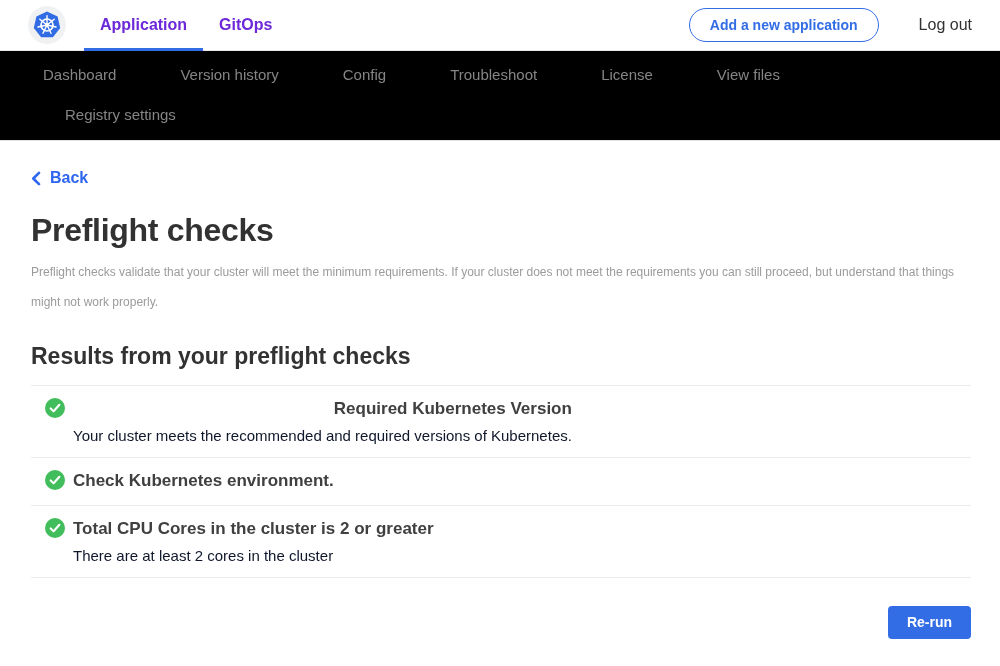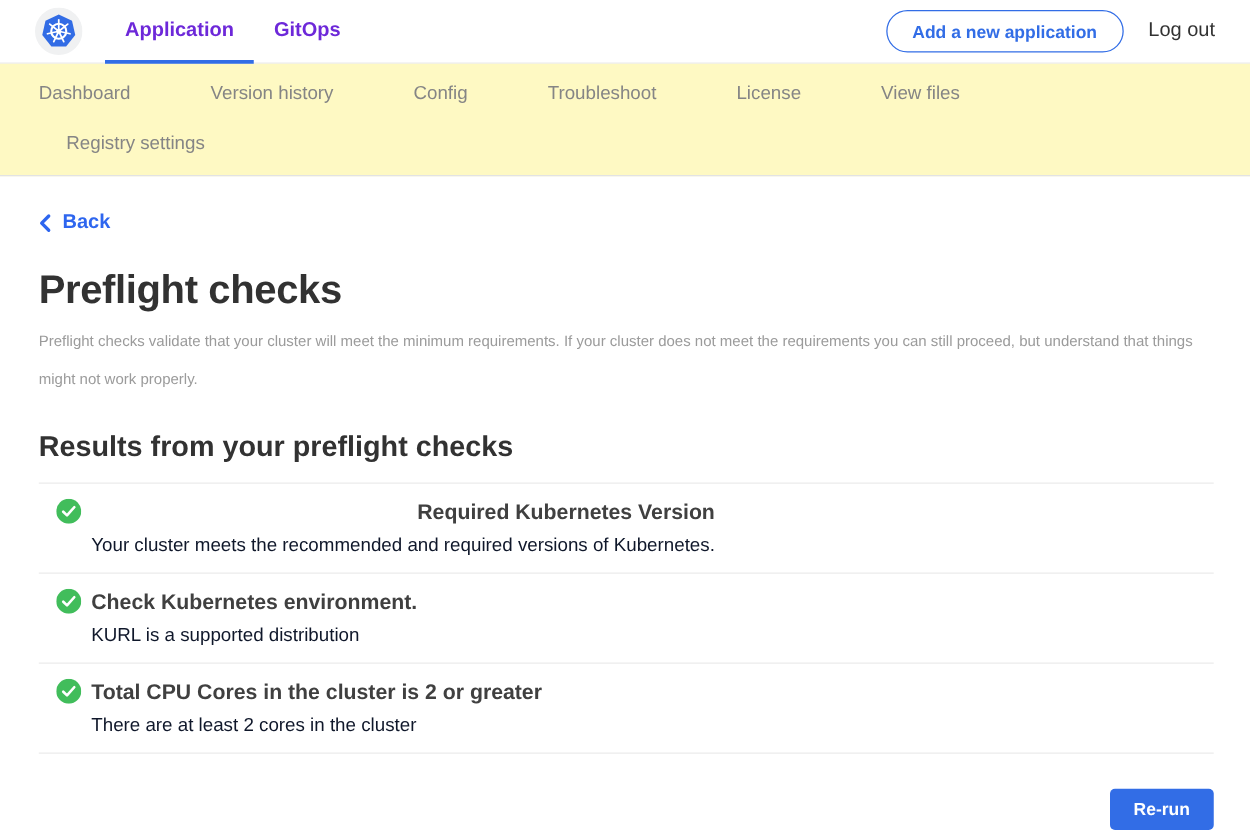--- a/index.html
+++ b/index.html
@@ -27,36 +27,36 @@
     display: flex; align-items: center;
     padding: 0 16px;
     font-size: 16px; font-weight: bold; color: #6d28d9;
     position: relative; cursor: pointer;
   }
   .tab.active::after {
     content: "";
     position: absolute; left: 0; right: 0; bottom: -1px;
     height: 3px; background: #326de6;
   }
-  .topnav-right { margin-left: auto; display: flex; align-items: center; gap: 20px; }
+  .topnav-right { margin-left: auto; display: flex; align-items: center; gap: 40px; }
   .pill-btn {
     height: 34px; padding: 0 20px;
     background: #fff;
     border: 1px solid #326de6; border-radius: 17px;
     color: #326de6; font-weight: bold; font-size: 14px;
     font-family: "Liberation Sans", sans-serif;
     cursor: pointer;
   }
   .logout { font-size: 16px; color: #323232; cursor: pointer; }
 
   
   .subnav {
-    background: #fef9c3;
+    background: #000000;
     border-bottom: 1px solid #e2e3e4;
-    padding: 16px 0 17px;
+    padding: 16px 12px 17px;
   }
   .subnav-row { display: flex; column-gap: 64px; font-size: 15px; color: #858585; }
   .subnav-row.row1 { padding-left: 31px; margin-bottom: 24px; }
   .subnav-row.row2 { padding-left: 53px; }
   .subnav-item { cursor: pointer; line-height: 16px; }
 
   
   .content { padding: 28px 29px 0 31px; }
   .back-link {
     display: inline-flex; align-items: center; gap: 9px;
@@ -176,21 +176,20 @@
       </div>
     </div>
 
     <div class="check-row">
       <svg class="check-icon" viewBox="0 0 20 20">
         <circle cx="10" cy="10" r="10" fill="#41bd5b"></circle>
         <path d="M5.6 10.4 L8.6 13.3 L14.4 6.8" stroke="#ffffff" stroke-width="2.1" fill="none" stroke-linecap="round" stroke-linejoin="round"></path>
       </svg>
       <div>
         <div class="check-title">Check Kubernetes environment.</div>
-        <div class="check-desc">KURL is a supported distribution</div>
       </div>
     </div>
 
     <div class="check-row">
       <svg class="check-icon" viewBox="0 0 20 20">
         <circle cx="10" cy="10" r="10" fill="#41bd5b"></circle>
         <path d="M5.6 10.4 L8.6 13.3 L14.4 6.8" stroke="#ffffff" stroke-width="2.1" fill="none" stroke-linecap="round" stroke-linejoin="round"></path>
       </svg>
       <div>
         <div class="check-title">Total CPU Cores in the cluster is 2 or greater</div>

